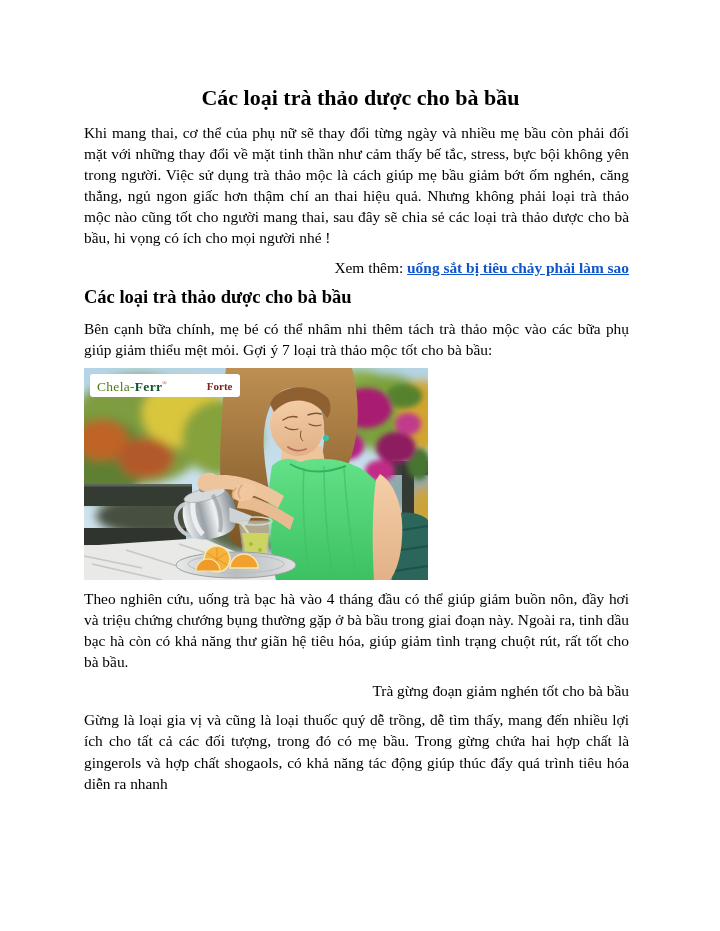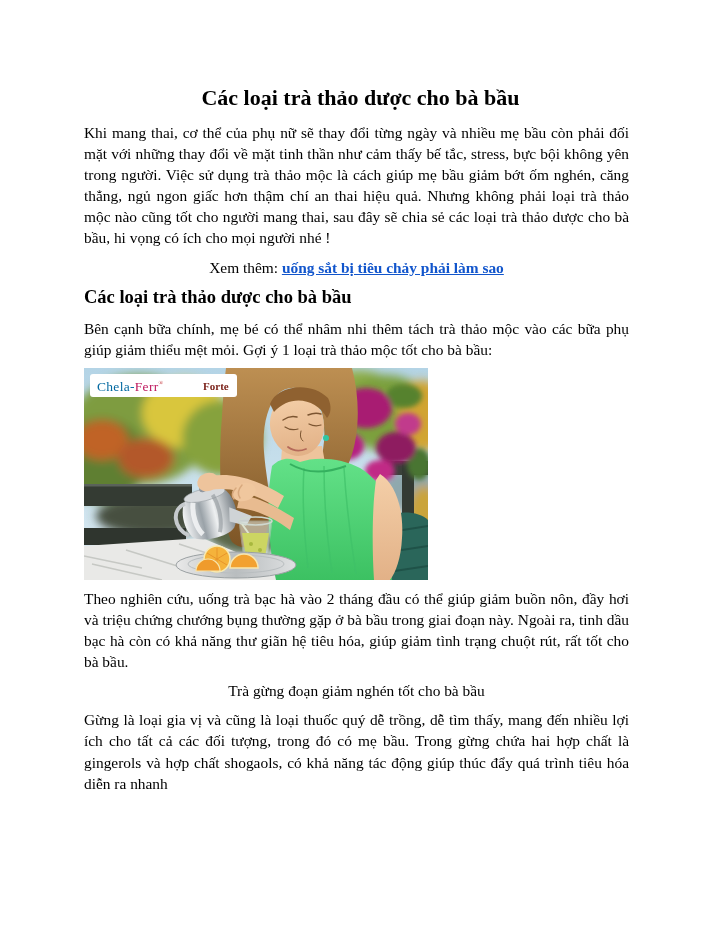--- a/index.html
+++ b/index.html
@@ -19,57 +19,57 @@
     text-align:center;margin:0 0 11px 0;
   }
   h2.sec-heading{
     font-size:18.5px;line-height:23px;font-weight:bold;
     margin:2px 0 9px 0;
   }
   p.body{
     font-size:15.4px;line-height:21.1px;
     text-align:justify;margin:0 8px 8px 0;
   }
-  p.nojust{text-align:center;}
+  p.nojust{text-align:right;}
   a.doc-link{
     color:#1155cc;font-weight:bold;text-decoration:underline;cursor:pointer;
   }
   .photo{
     position:relative;width:344px;height:212px;margin:2px 0 8px 0;
     overflow:hidden;background:#b7d7e6;
   }
   .photo svg{position:absolute;left:0;top:0;}
   .brand-logo{
     position:absolute;left:6px;top:6px;
     background:#ffffff;border-radius:3px;
     padding:1px 8px 2px 7px;
     font-family:"Liberation Serif","DejaVu Serif",serif;
     font-size:13.5px;line-height:17px;white-space:nowrap;
   }
-  .brand-logo .lg1{color:#0369a1;letter-spacing:.3px;text-align:center;}
-  .brand-logo .lg2{color:#be185d;font-weight:normal;letter-spacing:.3px;}
+  .brand-logo .lg1{color:#4d7c0f;letter-spacing:.3px;text-align:center;}
+  .brand-logo .lg2{color:#14532d;font-weight:bold;letter-spacing:.3px;}
   .brand-logo sup{font-size:6px;color:#c0272d;}
   .brand-logo .lg3{color:#7c241c;font-weight:bold;font-size:11px;margin-left:5px;padding-left:35px;}
 </style>
 </head>
 <body>
 
 <div class="page">
   <div class="content">
 
     <h1 class="doc-title">Các loại trà thảo dược cho bà bầu</h1>
 
     <p class="body">Khi mang thai, cơ thể của phụ nữ sẽ thay đổi từng ngày và nhiều mẹ bầu còn phải đối mặt với những thay đổi về mặt tinh thần như cảm thấy bế tắc, stress, bực bội không yên trong người. Việc sử dụng trà thảo mộc là cách giúp mẹ bầu giảm bớt ốm nghén, căng thẳng, ngủ ngon giấc hơn thậm chí an thai hiệu quả. Nhưng không phải loại trà thảo mộc nào cũng tốt cho người mang thai, sau đây sẽ chia sẻ các loại trà thảo dược cho bà bầu, hi vọng có ích cho mọi người nhé !</p>
 
     <p class="body nojust"><span>Xem thêm:</span>
       <a class="doc-link">uống sắt bị tiêu chảy phải làm sao</a></p>
 
     <h2 class="sec-heading">Các loại trà thảo dược cho bà bầu</h2>
 
-    <p class="body">Bên cạnh bữa chính, mẹ bé có thể nhâm nhi thêm tách trà thảo mộc vào các bữa phụ giúp giảm thiểu mệt mỏi. Gợi ý 1 loại trà thảo mộc tốt cho bà bầu:</p>
+    <p class="body">Bên cạnh bữa chính, mẹ bé có thể nhâm nhi thêm tách trà thảo mộc vào các bữa phụ giúp giảm thiểu mệt mỏi. Gợi ý 7 loại trà thảo mộc tốt cho bà bầu:</p>
 
     <div class="photo">
       <svg width="344" height="212" viewBox="0 0 344 212" aria-hidden="true">
         <defs>
           <linearGradient id="skyG" x1="0" y1="0" x2="0" y2="1">
             <stop offset="0" stop-color="#b4d4e6"></stop>
               <stop offset="1" stop-color="#dcebf2"></stop>
           </linearGradient>
           <linearGradient id="hairG" x1="0" y1="0" x2="0" y2="1">
             <stop offset="0" stop-color="#bd8f52"></stop>
@@ -193,21 +193,21 @@
         <path d="M210,150 C188,136 170,128 156,127 L153,140 C172,141 190,150 206,162 Z" fill="#e8bb90"></path>
         <ellipse cx="160" cy="124" rx="12" ry="9" fill="#f0c79e" transform="rotate(-18 160 124)"></ellipse>
         <path d="M152,120 Q146,126 150,131 M158,117 Q152,124 156,130" stroke="#d8a97e" stroke-width="1.5" fill="none" stroke-linecap="round"></path>
       </svg>
 
       <div class="brand-logo"><span class="lg1">Chela-</span><span class="lg2">Ferr</span><sup>®</sup><span class="lg3">Forte</span></div>
     </div>
 
 
 
-    <p class="body">Theo nghiên cứu, uống trà bạc hà vào 2 tháng đầu có thể giúp giảm buồn nôn, đầy hơi và triệu chứng chướng bụng thường gặp ở bà bầu trong giai đoạn này. Ngoài ra, tinh dầu bạc hà còn có khả năng thư giãn hệ tiêu hóa, giúp giảm tình trạng chuột rút, rất tốt cho bà bầu.</p>
+    <p class="body">Theo nghiên cứu, uống trà bạc hà vào 4 tháng đầu có thể giúp giảm buồn nôn, đầy hơi và triệu chứng chướng bụng thường gặp ở bà bầu trong giai đoạn này. Ngoài ra, tinh dầu bạc hà còn có khả năng thư giãn hệ tiêu hóa, giúp giảm tình trạng chuột rút, rất tốt cho bà bầu.</p>
 
 
     <p class="body nojust">Trà gừng đoạn giảm nghén tốt cho bà bầu</p>
 
     <p class="body">Gừng là loại gia vị và cũng là loại thuốc quý dễ trồng, dễ tìm thấy, mang đến nhiều lợi ích cho tất cả các đối tượng, trong đó có mẹ bầu. Trong gừng chứa hai hợp chất là gingerols và hợp chất shogaols, có khả năng tác động giúp thúc đẩy quá trình tiêu hóa diễn ra nhanh</p>
 
   </div>
 </div>
 
 </body></html>

